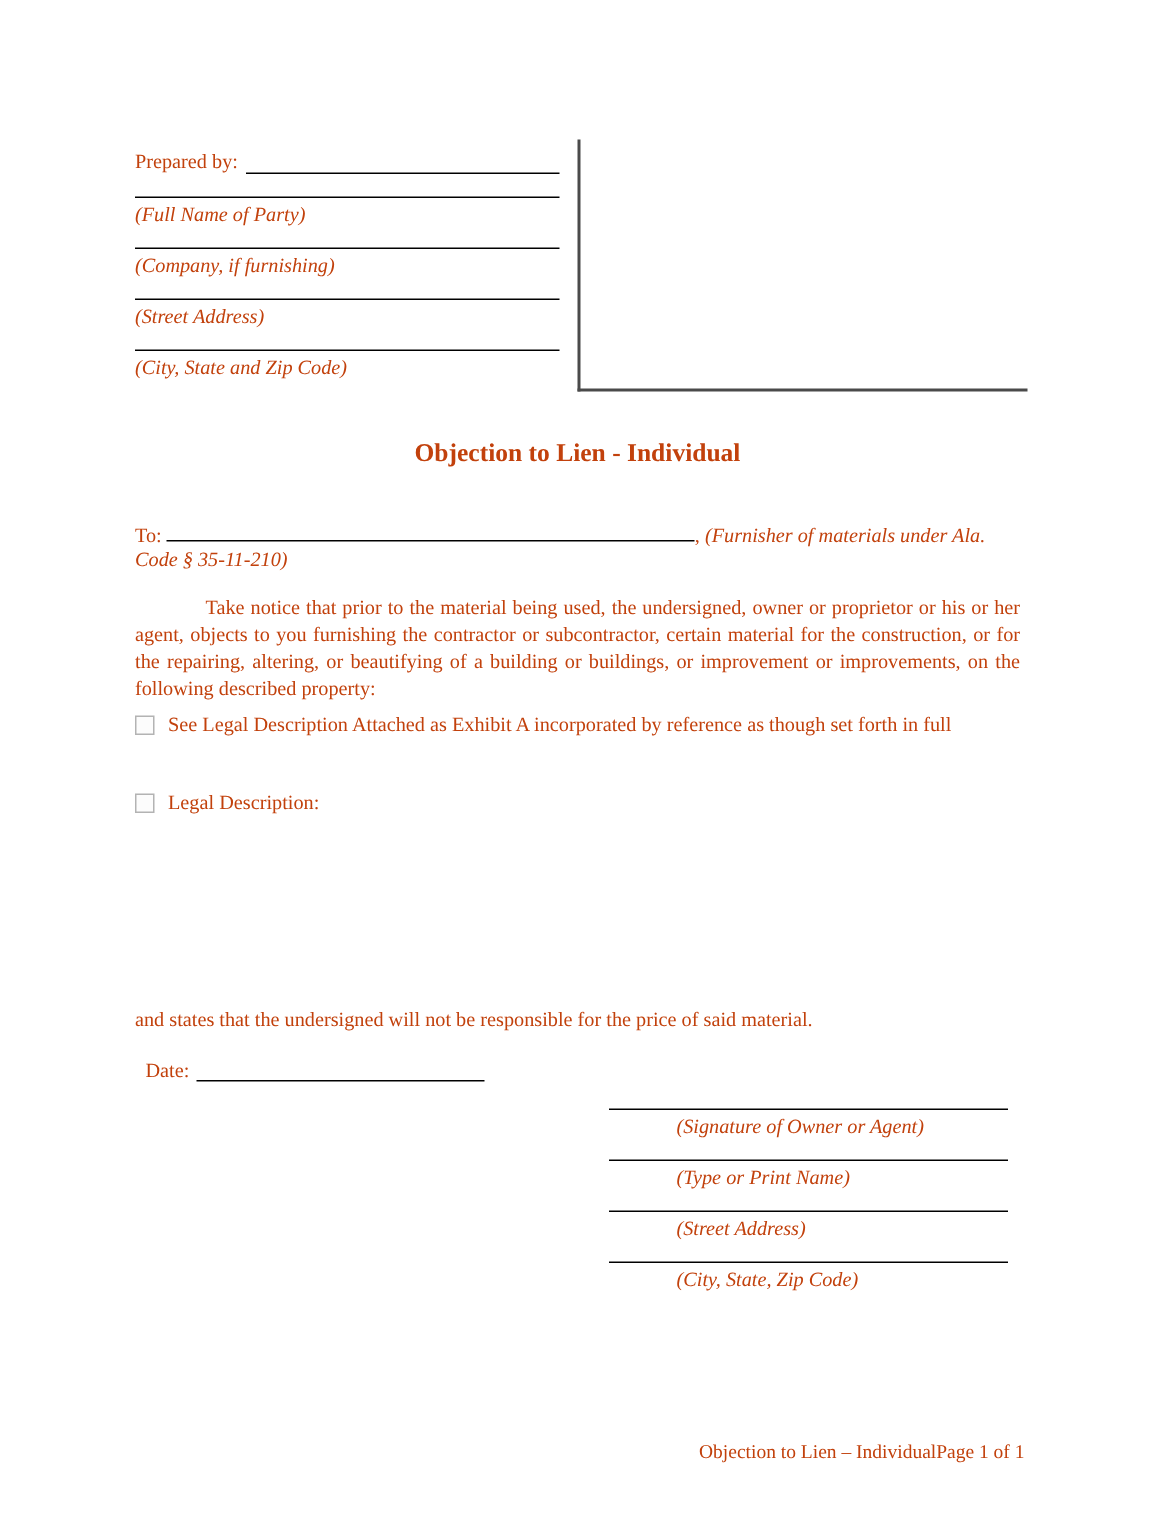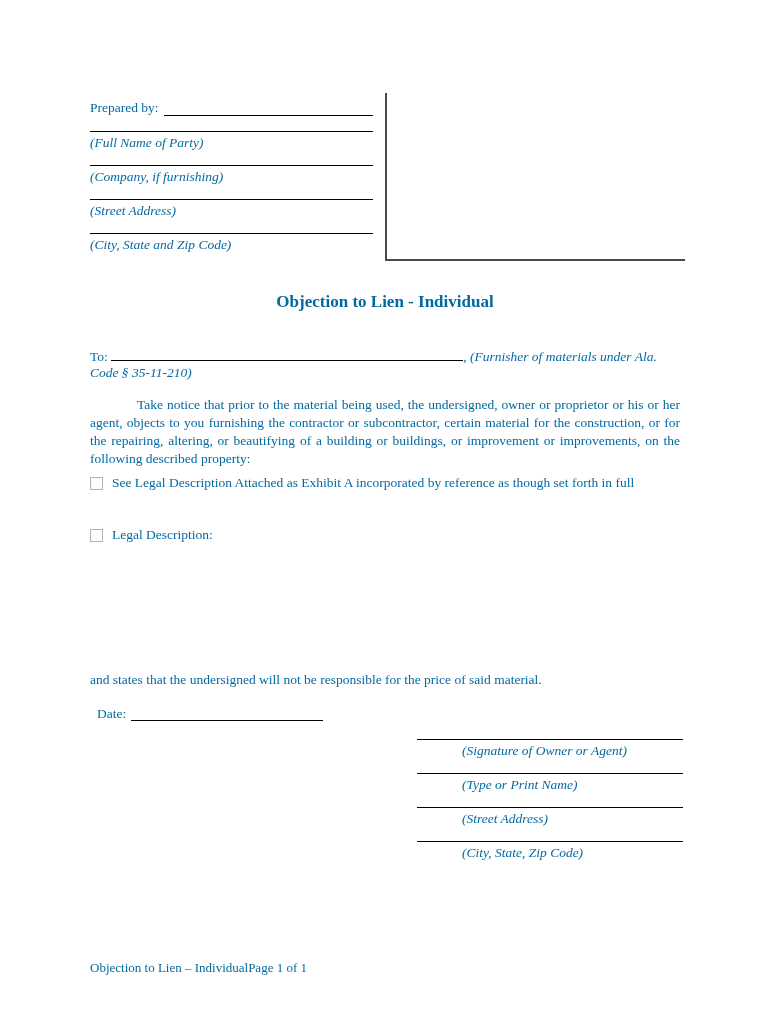--- a/index.html
+++ b/index.html
@@ -3,21 +3,21 @@
 <meta charset="utf-8">
 <style>
   * { margin:0; padding:0; box-sizing:border-box; }
   html,body { background:#ffffff; }
   .page {
     position:relative;
     width:770px; height:1024px;
     background:#ffffff;
     font-family:"Liberation Serif", serif;
     font-size:13.5px;
-    color:#0369a1;
+    color:#c2410c;
     overflow:hidden;
   }
   .italic { font-style:italic; }
   .blank-line {
     border-bottom:1px solid #000;
     height:16px;
   }
   
   .addr-block { position:absolute; left:90px; top:100px; width:283px; }
   .addr-row1 { display:flex; align-items:flex-end; height:16px; }
@@ -60,27 +60,27 @@
   .checkbox {
     width:13px; height:13px;
     border:1px solid #b3b3b3; background:#fcfcfc;
     margin-right:9px; flex:0 0 auto;
   }
   
   .closing-line { position:absolute; left:90px; top:672px; width:595px; }
   .date-row { position:absolute; left:97px; top:706px; display:flex; align-items:center; }
   .date-fill { width:192px; border-bottom:1px solid #000; height:14px; margin-left:5px; }
   
-  .sig-block { position:absolute; left:417px; top:726px; width:266px; }
+  .sig-block { position:absolute; left:406px; top:726px; width:266px; }
   .sig-rule { border-bottom:1px solid #000; height:14px; }
   .sig-label { font-style:italic; padding-left:45px; padding-top:3px; height:20px; }
   
   .footer {
     position:absolute; left:90px; top:960px; width:593px;
-    display:flex; justify-content:flex-start; font-size:13px;
+    display:flex; justify-content:flex-end; font-size:13px;
   }
 </style>
 </head>
 <body>
 
 <div class="page">
 
   <div class="addr-block">
     <div class="addr-row1">
       <span>Prepared by:</span>

